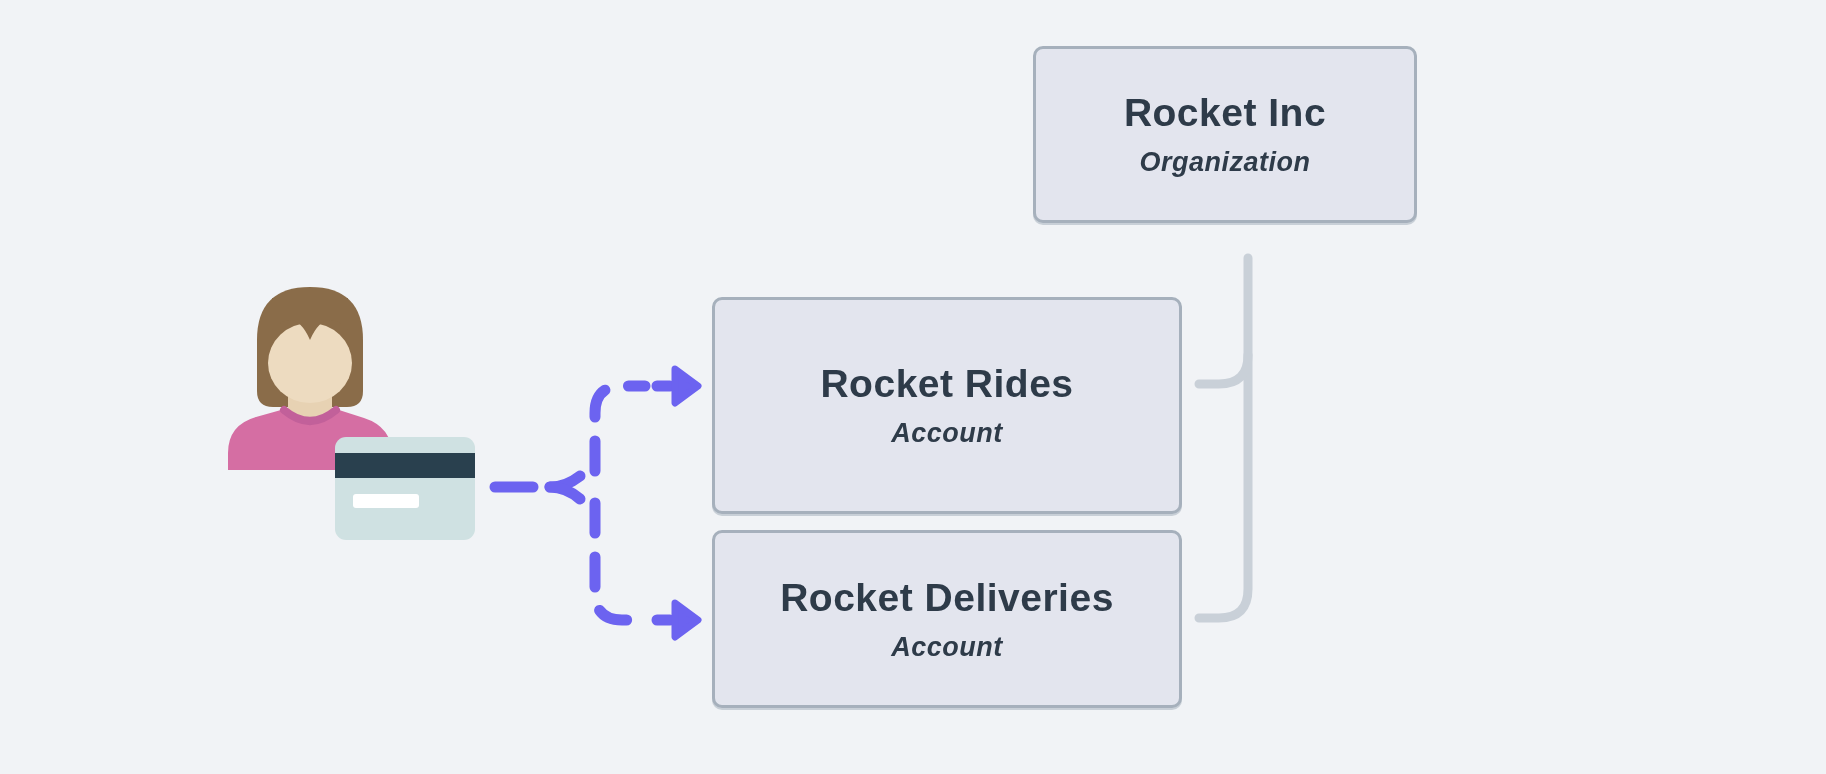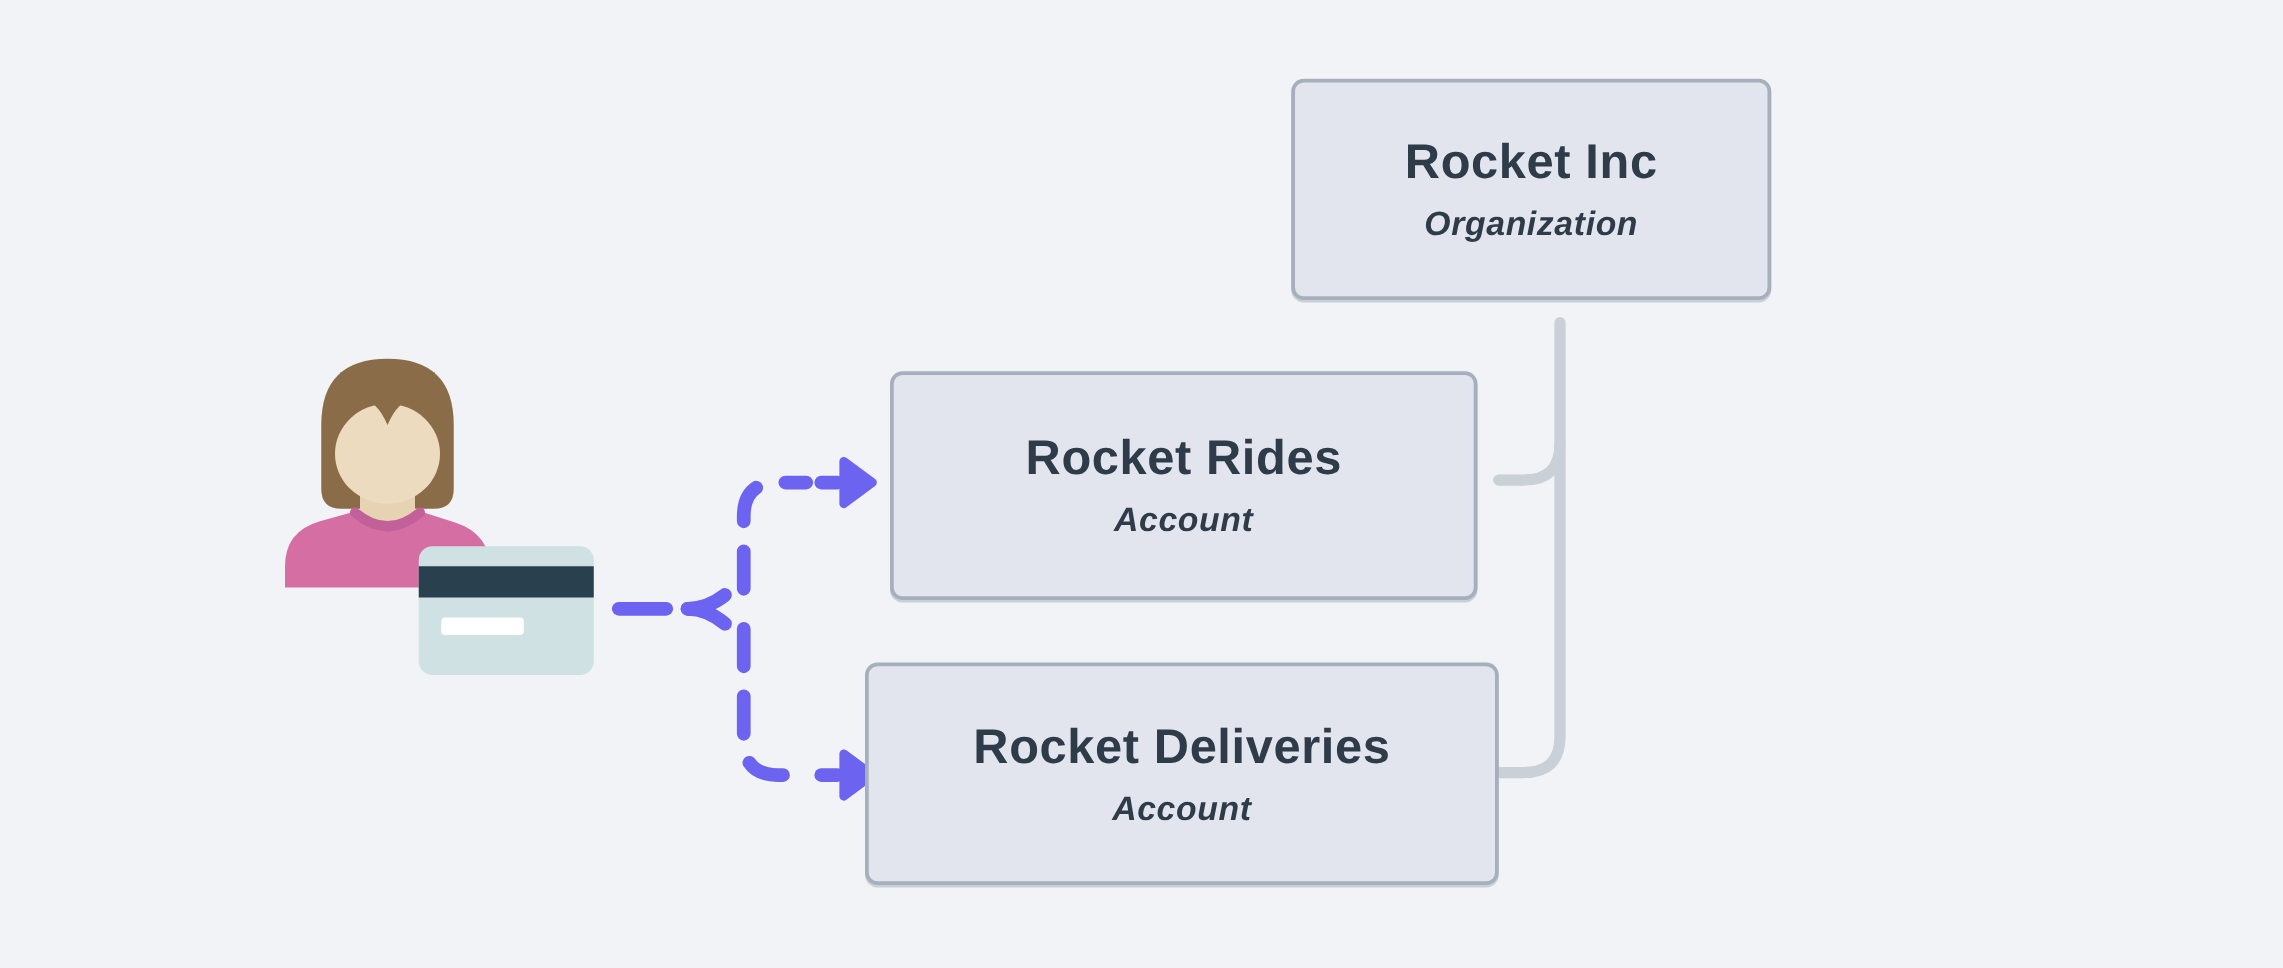--- a/index.html
+++ b/index.html
@@ -44,23 +44,23 @@
     letter-spacing: 0.5px;
   }
   .node-subtitle {
     margin-top: 17px;
     font-size: 27px;
     font-weight: bold;
     font-style: italic;
     line-height: 1.0;
     letter-spacing: 0.5px;
   }
-  .node-org        { left: 1033px; top: 63px;  width: 384px; height: 177px; }
-  .node-rides      { left: 712px;  top: 297px; width: 470px; height: 183px; }
-  .node-deliveries { left: 692px;  top: 530px; width: 507px; height: 178px; border-radius: 10px; }
+  .node-org        { left: 1033px; top: 46px;  width: 384px; height: 177px; }
+  .node-rides      { left: 712px;  top: 297px; width: 470px; height: 217px; }
+  .node-deliveries { left: 712px;  top: 530px; width: 470px; height: 178px; border-radius: 10px; }
 </style>
 </head>
 <body>
 
 <div class="stage">
 
   <svg class="layer" viewBox="0 0 1826 774">
 
     <g fill="none" stroke="#C9D0D8" stroke-width="9" stroke-linecap="round">
       <path d="M 1248 258 L 1248 589 Q 1248 618 1219 618 L 1199 618"></path>

